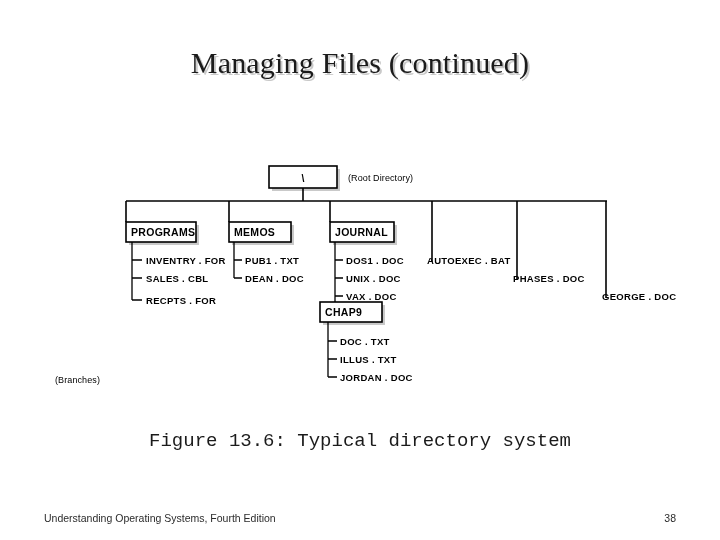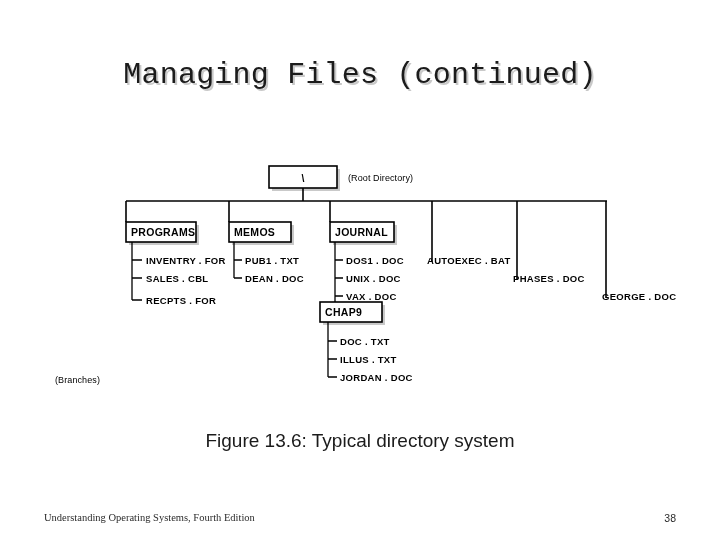--- a/index.html
+++ b/index.html
@@ -15,23 +15,23 @@
     position: relative;
   }
   .slide {
     position: absolute;
     inset: 0;
   }
   .slide-title {
     position: absolute;
     left: 0;
     right: 0;
-    top: 58px;
+    top: 46px;
     text-align: center;
-    font-family: Liberation Mono, monospace;
+    font-family: Liberation Serif, serif;
     font-size: 30px;
     font-weight: normal;
     color: #1b1b1b;
     letter-spacing: 0.2px;
     text-shadow: 2px 2px 0 #c9c9c9;
     white-space: nowrap;
   }
   .figure-wrap {
     position: absolute;
     left: 0;
@@ -43,29 +43,29 @@
     display: block;
   }
   .fig-caption {
     position: absolute;
     left: 0;
     right: 0;
     top: 430px;
     text-align: center;
     font-size: 19px;
     color: #1b1b1b;
-    font-family: Liberation Sans, sans-serif;
+    font-family: Liberation Mono, monospace;
   }
   .footer {
     position: absolute;
     left: 44px;
     top: 512px;
     font-size: 10.5px;
     color: #2b2b2b;
-    font-family: Liberation Serif, serif;
+    font-family: Liberation Sans, sans-serif;
   }
   .page-num {
     position: absolute;
     right: 44px;
     top: 512px;
     font-size: 10.5px;
     color: #2b2b2b;
     font-family: "Liberation Sans", sans-serif;
     margin-left: 48px;
   }

